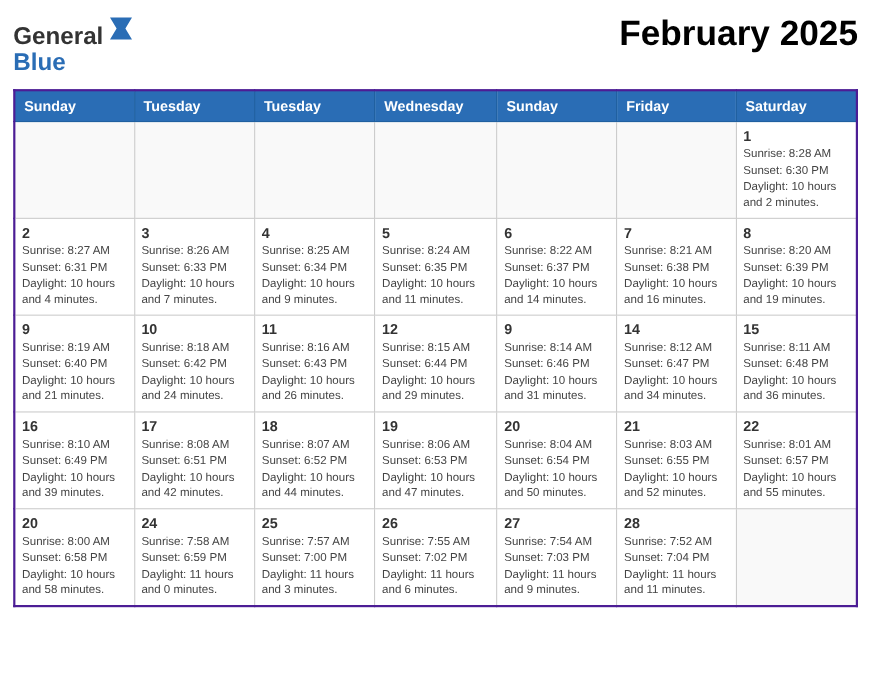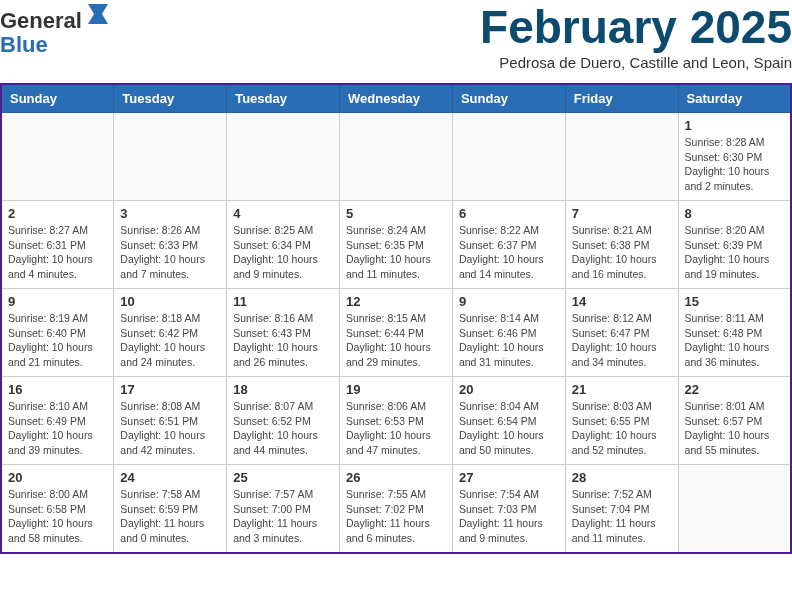--- a/index.html
+++ b/index.html
@@ -4,21 +4,21 @@
   <style>
     * { box-sizing: border-box; margin: 0; padding: 0; }
     body {
       font-family: Arial, Helvetica, sans-serif;
       background: #fff;
       width: 792px;
       min-height: 612px;
     }
     .page {
       width: 792px;
-      padding: 0;
+      padding: 12px;
     }
     .header {
       display: flex;
       justify-content: space-between;
       align-items: flex-start;
       margin-bottom: 12px;
     }
     .logo {
       display: flex;
       align-items: center;
@@ -32,23 +32,23 @@
     .logo-blue { color: #2a6db5; }
     .logo-icon {
       width: 28px;
       height: 28px;
       margin-left: 2px;
     }
     .title-block {
       text-align: right;
     }
     .calendar-title {
-      font-size: 46px;
+      font-size: 32px;
       font-weight: bold;
-      color: #0c4a6e;
+      color: #000000;
     }
     .calendar-subtitle {
       font-size: 15px;
       color: #333;
     }
     .calendar {
       width: 100%;
       border-collapse: collapse;
       border: 2px solid #4c1d95;
     }
@@ -101,21 +101,20 @@
               <polygon points="4,4 24,4 18,14 24,24 4,24 10,14" fill="#2a6db5"></polygon>
             </svg>
         </div>
         <div class="logo-text">
           <span class="logo-blue">Blue</span>
         </div>
       </div>
     </div>
     <div class="title-block">
       <div class="calendar-title">February 2025</div>
-      <div class="calendar-subtitle">Pedrosa de Duero, Castille and Leon, Spain</div>
     </div>
   </div>
 
   <table class="calendar">
     <thead>
       <tr>
       <th>Sunday</th>
           <th>Tuesday</th>
           <th>Tuesday</th>
           <th>Wednesday</th>

